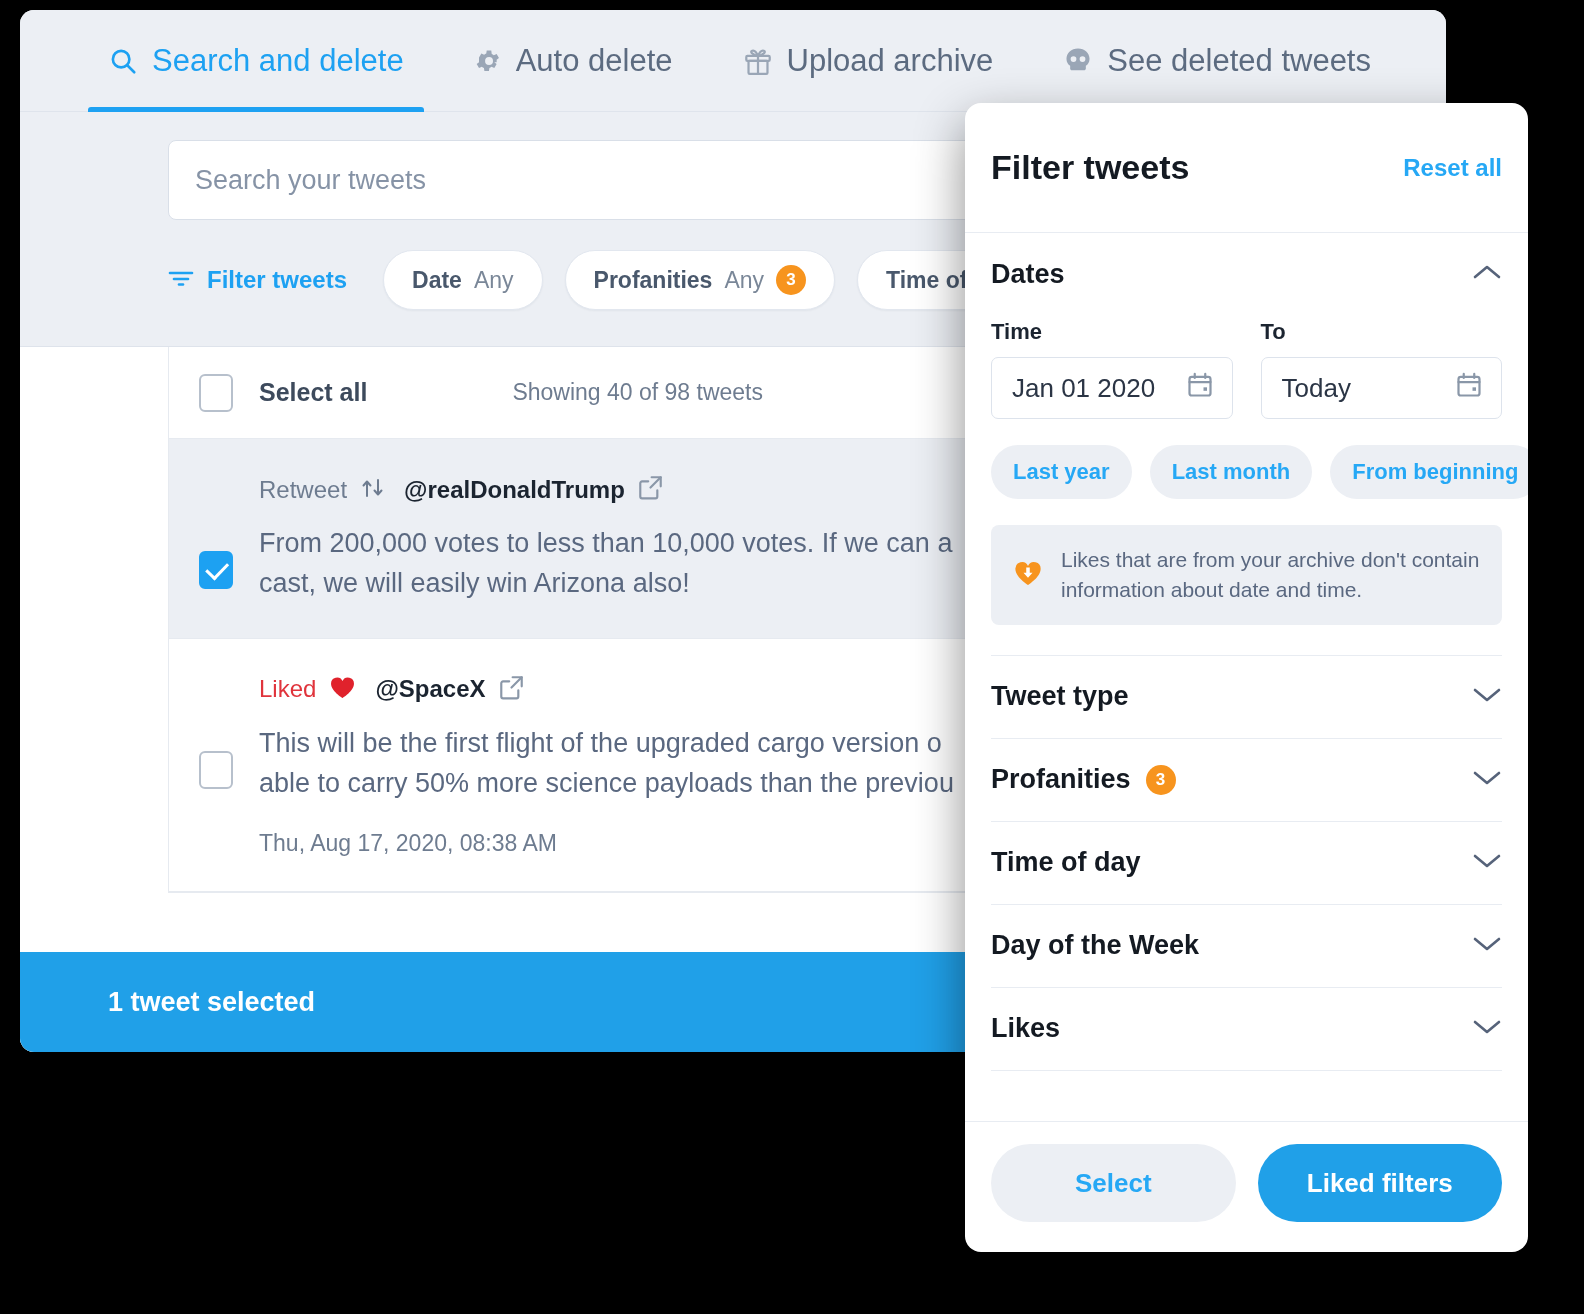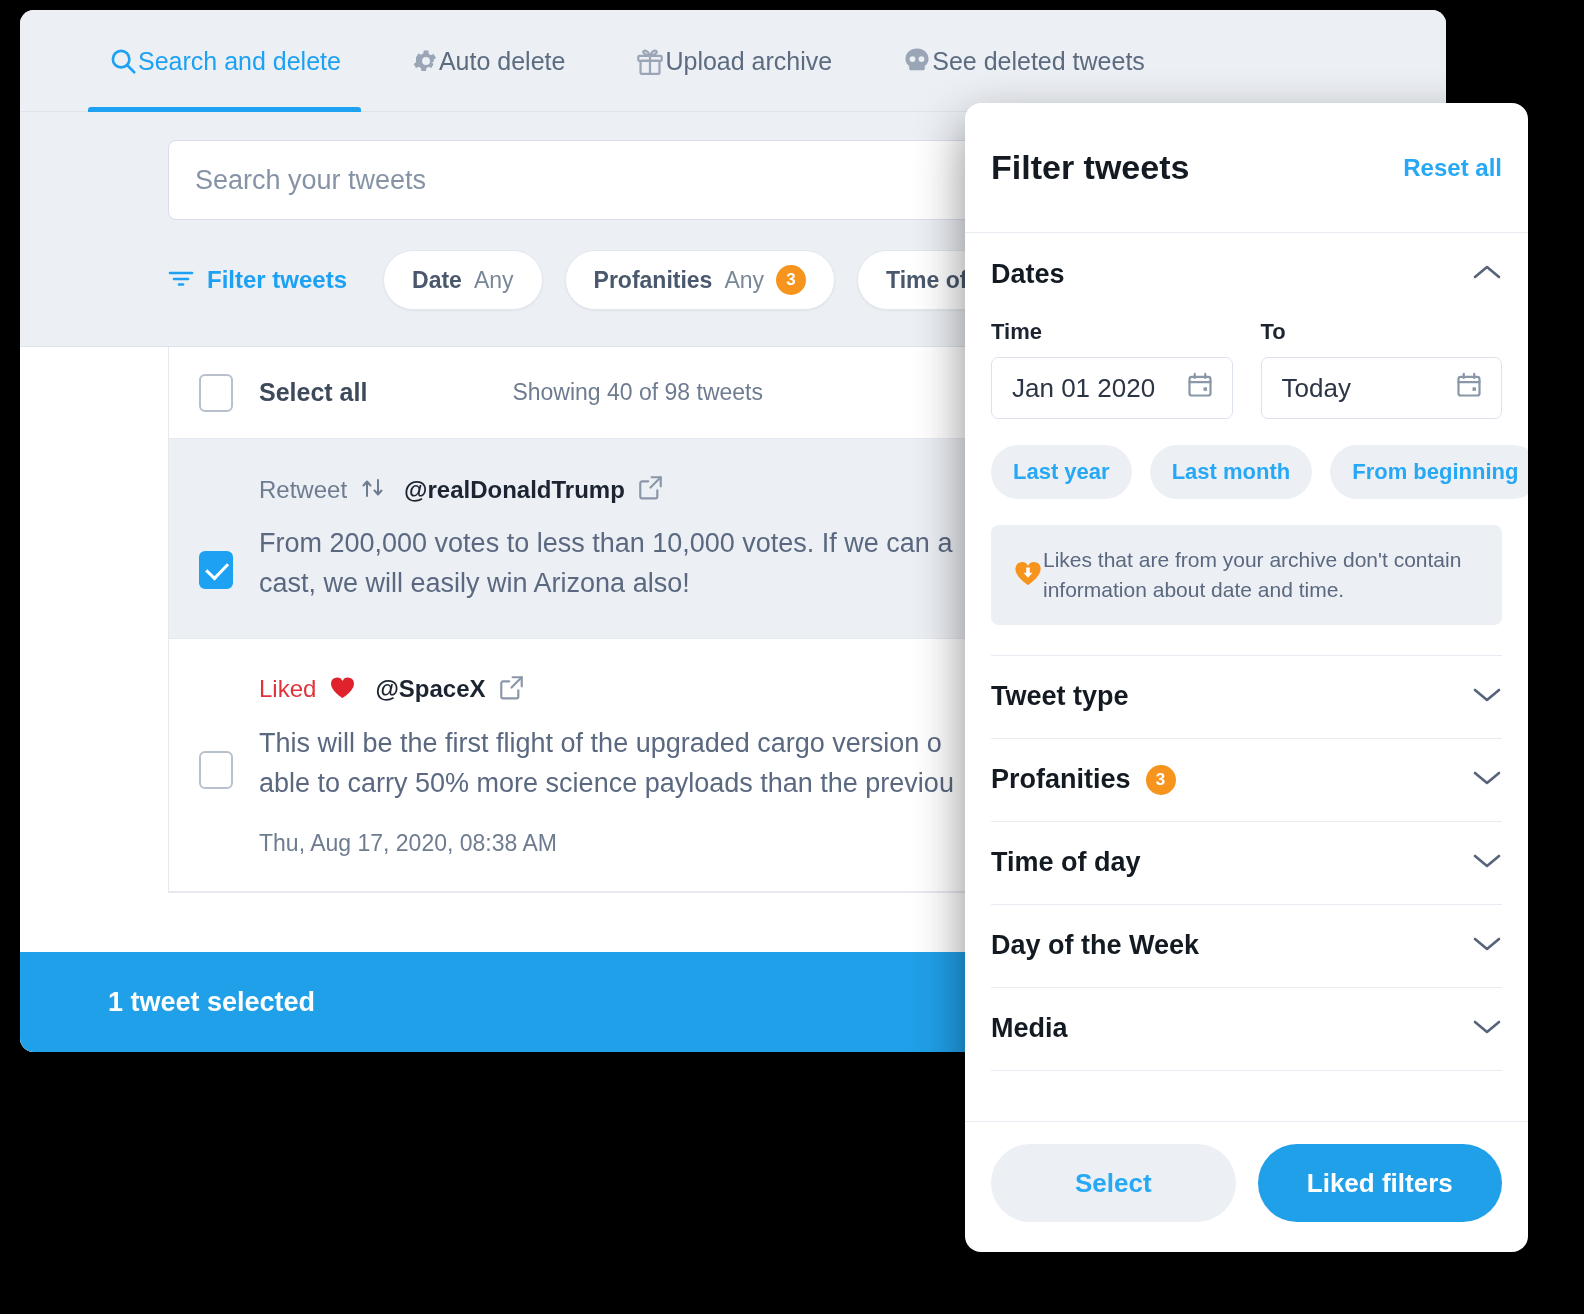--- a/index.html
+++ b/index.html
@@ -24,23 +24,23 @@
   
   .tabbar {
     position: relative;
     height: 102px;
     background: #eceff4;
     border-bottom: 1px solid #dfe4ec;
     padding-left: 68px;
     display: flex; align-items: flex-start;
   }
   .tab {
-    display: flex; align-items: center; 
+    display: flex; align-items: center; gap: 14px;
     height: 102px; padding: 0 20px;
-    color: #5c6b80; font-size: 25px; font-weight: 400;
+    color: #5c6b80; font-size: 31px; font-weight: 400;
     position: relative; cursor: pointer;
     white-space: nowrap;
   }
   .tab + .tab { margin-left: 30px; }
   .tab.active { color: #1da1f2; font-weight: 500; }
   .tab.active .tab-underline {
     position: absolute; left: 0; right: 0; bottom: 0;
     height: 5px; background: #1da1f2; border-radius: 3px 3px 0 0;
   }
   .tab svg { display: block; flex: 0 0 auto; }
@@ -190,21 +190,21 @@
   .quick-row { display: flex; gap: 18px; margin-top: 26px; }
   .pill {
     height: 54px; padding: 0 22px; border-radius: 27px;
     background: #eceff4; color: #26a8f5;
     font-size: 22px; font-weight: 700;
     display: flex; align-items: center; cursor: pointer;
     white-space: nowrap;
   }
   .notice {
     margin-top: 26px; background: #eceff4; border-radius: 8px;
-    padding: 20px 22px; display: flex; align-items: center; 
+    padding: 20px 22px; display: flex; align-items: center; gap: 18px;
   }
   .notice-text { font-size: 21px; line-height: 1.42; color: #5a6880; }
 
   .panel-foot {
     border-top: 1px solid #e8ecf2;
     padding: 22px 26px 30px 26px;
     display: flex; gap: 22px;
   }
   .btn {
     flex: 1; height: 78px; border-radius: 39px;
@@ -481,21 +481,21 @@
         <span class="sect-title">Day of the Week</span>
         <span class="chev">
           <svg width="30" height="18" viewBox="0 0 30 18" fill="none" stroke="#56637a" stroke-width="2.6" stroke-linecap="round" stroke-linejoin="round">
               <path d="M3 4l12 10L27 4"></path>
             </svg>
         </span>
       </div>
       <div class="divider"></div>
 
       <div class="sect-head">
-        <span class="sect-title">Media</span>
+        <span class="sect-title">Likes</span>
         <span class="chev">
           <svg width="30" height="18" viewBox="0 0 30 18" fill="none" stroke="#56637a" stroke-width="2.6" stroke-linecap="round" stroke-linejoin="round">
               <path d="M3 4l12 10L27 4"></path>
             </svg>
         </span>
       </div>
       <div class="divider"></div>
 
     </div>
 

